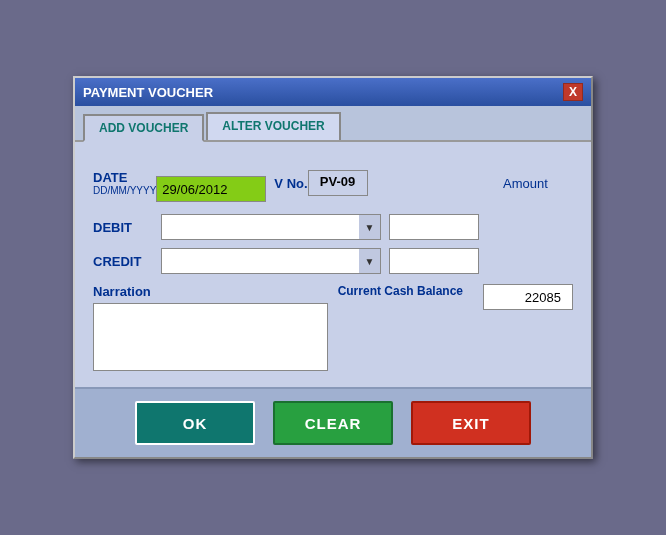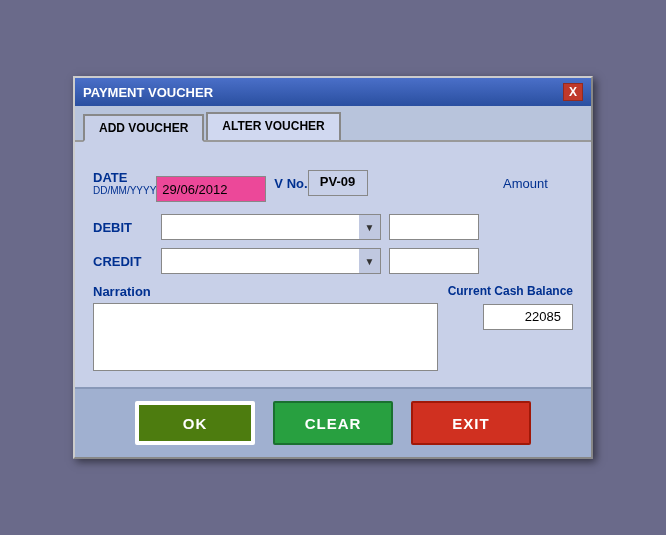--- a/index.html
+++ b/index.html
@@ -51,21 +51,21 @@
       border-bottom: 2px solid #999;
     }
     .tab {
       padding: 5px 14px;
       font-size: 12px;
       font-weight: bold;
       border: 2px solid #888;
       border-bottom: none;
       cursor: pointer;
       background: #d0d8f0;
-      color: #000000;
+      color: #0f766e;
     }
     .tab.active {
       background: #c8d0e8;
       border-bottom: 2px solid #c8d0e8;
       position: relative;
       bottom: -2px;
       z-index: 1;
     }
     .content {
       padding: 14px 18px 0 18px;
@@ -83,21 +83,21 @@
       font-weight: normal;
       text-align: right;
     }
     .date-label-block {
       display: flex;
       flex-direction: column;
       min-width: 60px;
     }
     .input-text {
       border: 1px solid #888;
-      background: #ec4899;
+      background: #84cc16;
       padding: 3px 5px;
       font-size: 13px;
       height: 26px;
       margin-top: 12px;
     }
     .input-date {
       width: 110px;
     }
     .vno-label {
       color: #003090;
@@ -185,22 +185,22 @@
       height: 68px;
       border: 1px solid #888;
       background: white;
       resize: none;
       font-size: 12px;
       padding: 3px;
     }
     .narration-right {
       min-width: 110px;
       display: flex;
-      flex-direction: column;
-      align-items: flex-end;
+      align-items: flex-start;
+      gap: 20px;
     }
     .cash-balance-label {
       color: #003090;
       font-weight: bold;
       font-size: 12px;
       text-align: center;
       margin-bottom: 4px;
       line-height: 1.3;
     }
     .cash-balance-value {
@@ -229,22 +229,22 @@
       height: 44px;
       font-size: 15px;
       font-weight: bold;
       color: white;
       border: none;
       cursor: pointer;
       border-radius: 2px;
       letter-spacing: 1px;
     }
     .btn-ok {
-      background: #4d7c0f;
-      border: 4px solid #ffffff;
+      background: #0f766e;
+      border: 2px solid #ffffff;
     }
     .btn-clear {
       background: #28a040;
       border: 2px solid #1a7030;
     }
     .btn-exit {
       background: #d03020;
       border: 2px solid #a01808;
     }
     .main-row {

